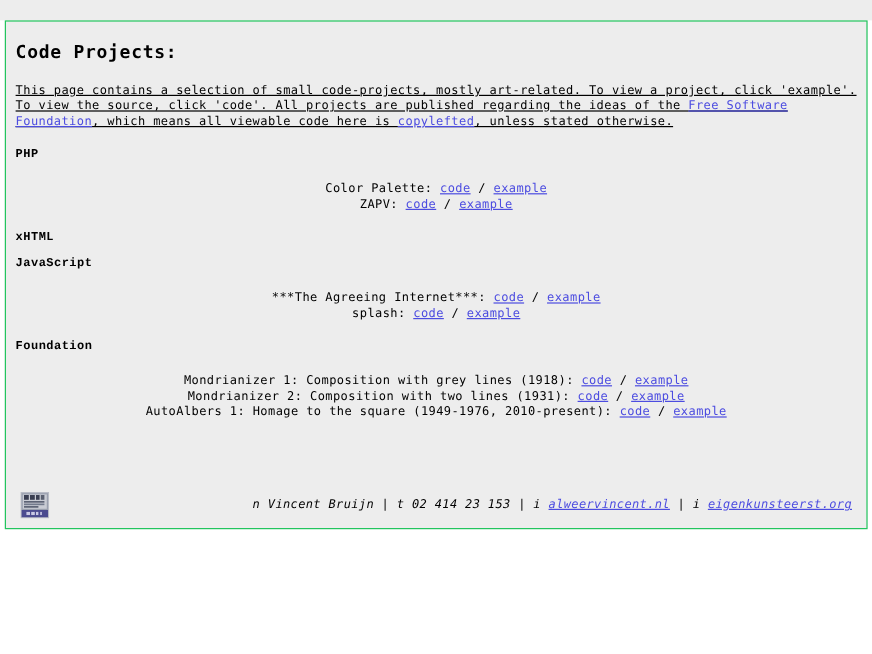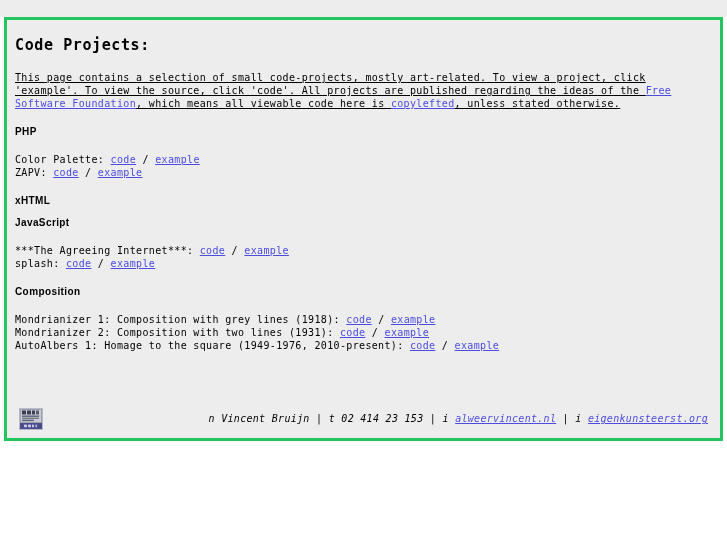--- a/index.html
+++ b/index.html
@@ -15,21 +15,21 @@
     font-size: 10px;
     color: #000000;
   }
   .page-top-band {
     height: 17px;
     background: #ededed;
     width: 100%;
   }
   .content-box {
     margin: 0 4px;
-    border: 3px solid #22c55e;
+    border: 1px solid #22c55e;
     background: #ededed;
     height: 424px;
     box-sizing: border-box;
     padding: 16px 8px 8px 8px;
     position: relative;
   }
   h1.page-title {
     font-size: 15px;
     font-weight: bold;
     letter-spacing: 0.6px;
@@ -45,26 +45,27 @@
     letter-spacing: 0.35px;
     max-width: 712px;
     text-decoration: underline;
   }
   h2.section-head {
     font-size: 10px;
     font-weight: bold;
     margin: 0 0 11px 0;
     padding: 0;
     letter-spacing: 0.4px;
-    font-family: Liberation Sans, sans-serif;
+    font-family: Liberation Mono, monospace;
   }
   ul.link-list {
     list-style: none;
     margin: 16px 0 16px 0;
     padding: 0;
+    text-align: center;
   }
   ul.link-list li {
     font-size: 10px;
     line-height: 13px;
     letter-spacing: 0.35px;
     white-space: nowrap;
   }
   a {
     color: #4c4ce0;
     text-decoration: underline;
@@ -119,21 +120,21 @@
       <ul class="link-list">
         <li><span>Color Palette:</span> <a href="#">code</a><span> / </span><a href="#">example</a></li>
         <li><span>ZAPV:</span> <a href="#">code</a><span> / </span><a href="#">example</a></li>
       </ul>
       <h2 class="section-head">xHTML</h2>
       <h2 class="section-head">JavaScript</h2>
       <ul class="link-list">
         <li><span>***The Agreeing Internet***:</span> <a href="#">code</a><span> / </span><a href="#">example</a></li>
         <li><span>splash:</span> <a href="#">code</a><span> / </span><a href="#">example</a></li>
       </ul>
-      <h2 class="section-head">Composition</h2>
+      <h2 class="section-head">Foundation</h2>
       <ul class="link-list">
         <li><span>Mondrianizer 1: Composition with grey lines (1918):</span> <a href="#">code</a><span> / </span><a href="#">example</a></li>
         <li><span>Mondrianizer 2: Composition with two lines (1931):</span> <a href="#">code</a><span> / </span><a href="#">example</a></li>
         <li><span>AutoAlbers 1: Homage to the square (1949-1976, 2010-present):</span> <a href="#">code</a><span> / </span><a href="#">example</a></li>
       </ul>
     </div>
 
   <div class="footer">
 
     <span class="badge">

